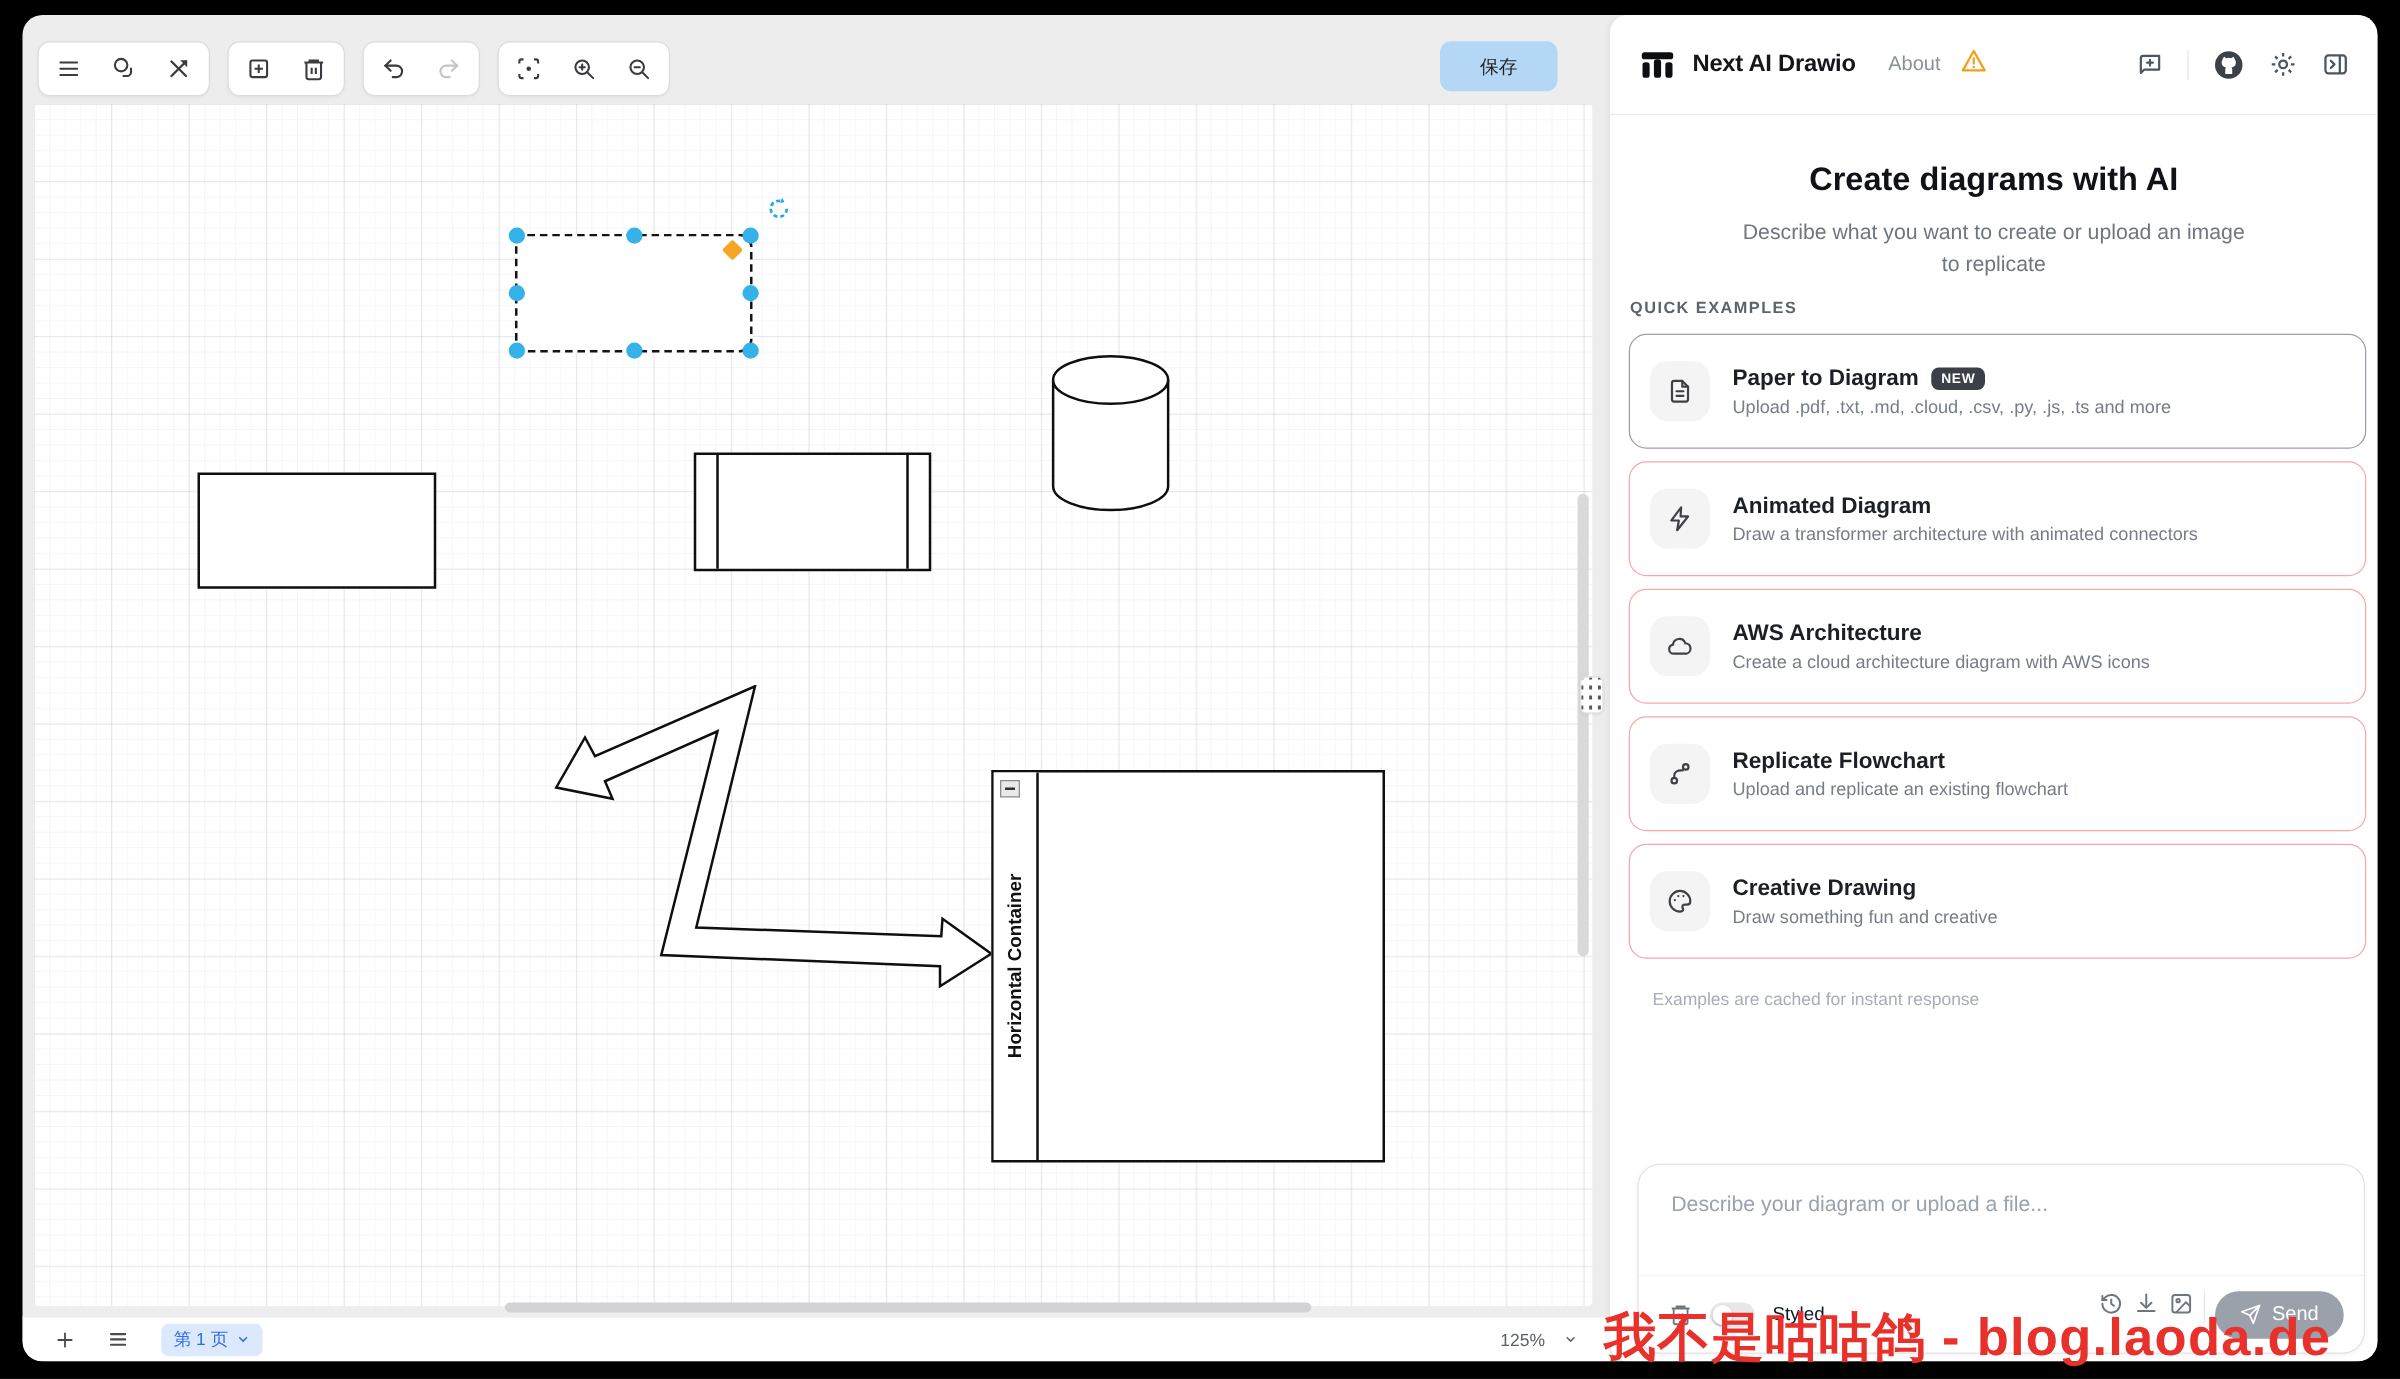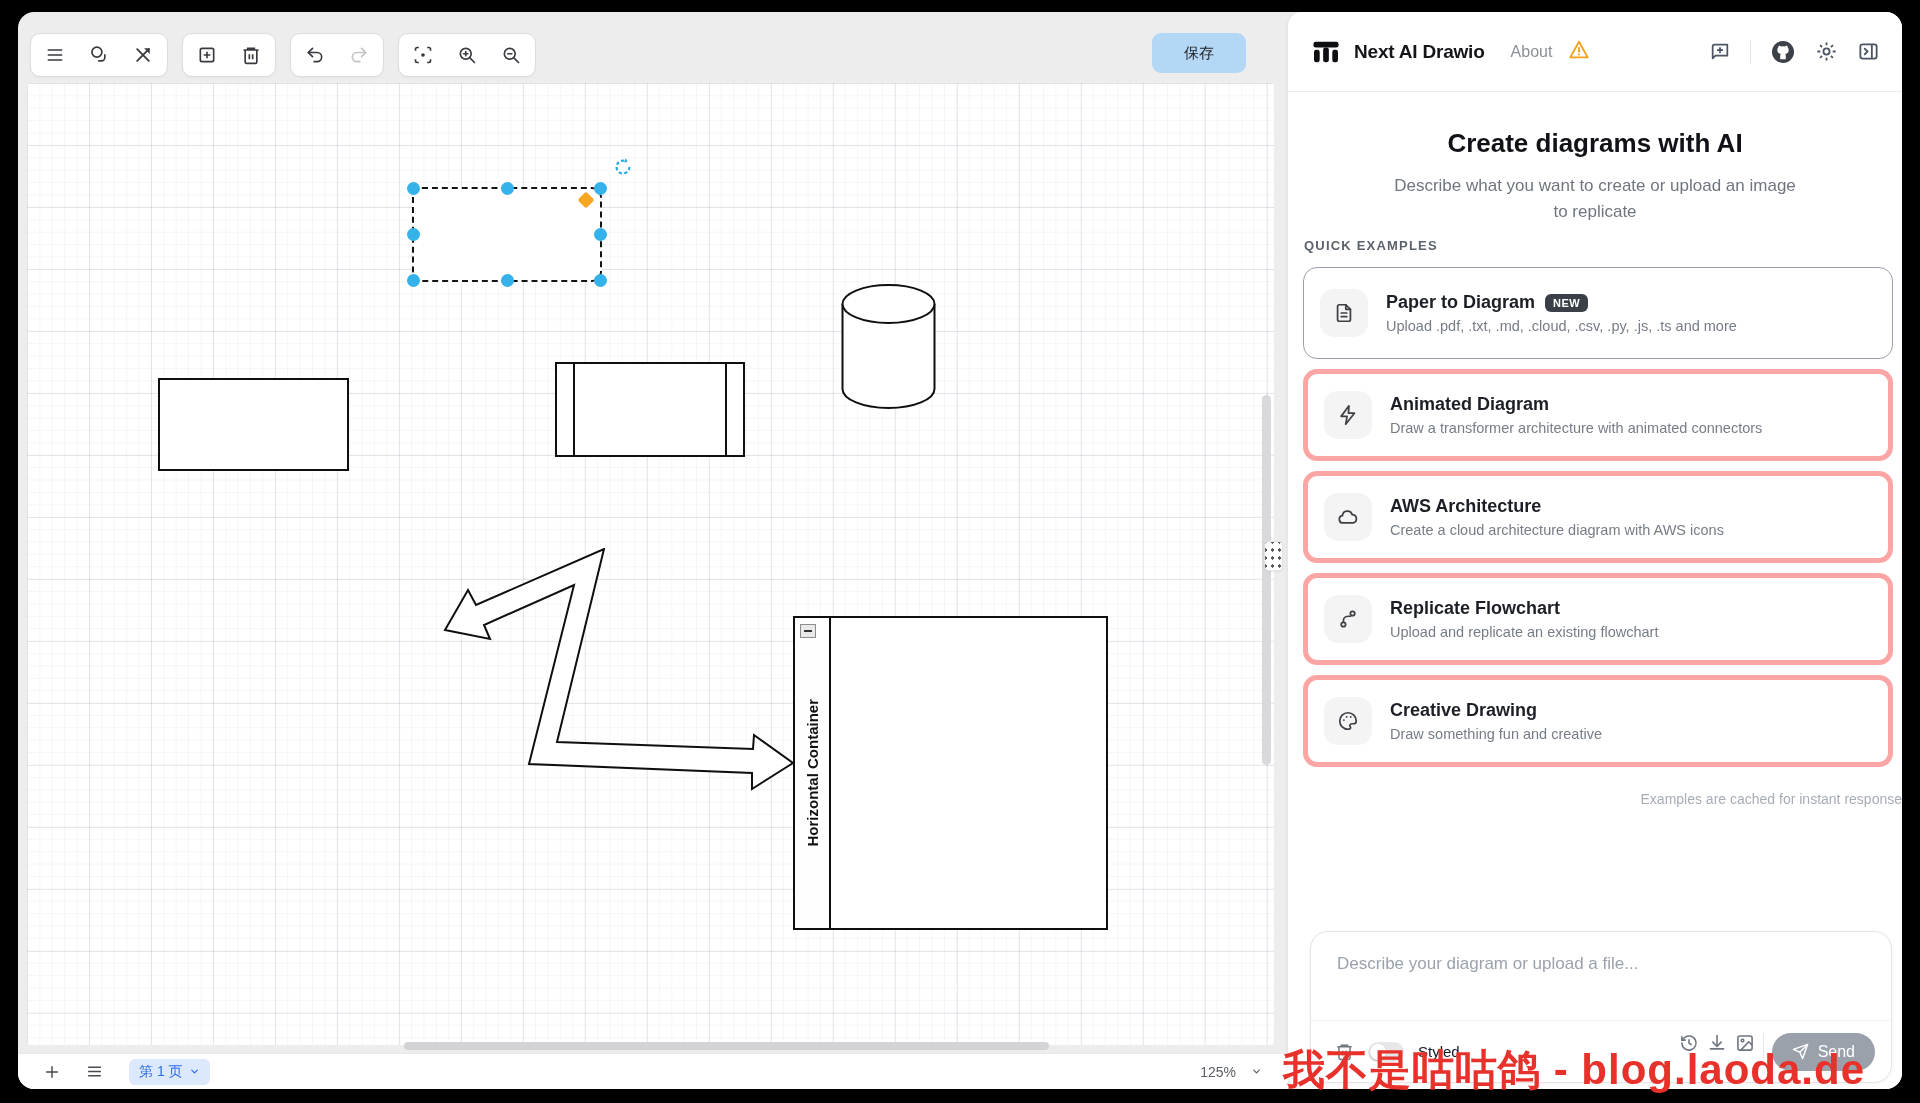--- a/index.html
+++ b/index.html
@@ -80,30 +80,30 @@
   .hdr-sep { width:1px; height:24px; background:#e6e6e9; }
   .hicon { cursor:pointer; display:flex; }
 
   .hero { text-align:center; margin-top:36px; }
   .hero h1 { font-size:26px; font-weight:bold; color:#101218; }
   .hero p { margin:14px auto 0; width:420px; font-size:17px; line-height:1.5; color:#6f7680; }
   .qe-label { margin:14px 0 14px 16px; font-size:13px; font-weight:bold; letter-spacing:1.2px; color:#5c636d; }
 
   .cards { display:flex; flex-direction:column; gap:10px; padding:0 9px 0 15px; }
   .card { display:flex; align-items:center; gap:18px; height:92px; padding:0 16px;
-          background:#fff; border:5px solid #fca5a5; border-radius:14px; cursor:pointer; }
+          background:#fff; border:1px solid #fca5a5; border-radius:14px; cursor:pointer; }
   .card.active { border:1.5px solid #9aa0aa; }
   .icon-sq { width:48px; height:48px; border-radius:14px; background:#f4f4f5; flex:none;
              display:flex; align-items:center; justify-content:center; color:#3f3f46; }
   .card-title-row { display:flex; align-items:center; gap:10px; }
   .card-title { font-size:18px; font-weight:bold; color:#1c1f26; }
   .badge { background:#3b4048; color:#fff; font-size:11px; font-weight:bold; letter-spacing:.5px;
            border-radius:6px; padding:3px 8px; }
   .card-desc { margin-top:5px; font-size:14.5px; color:#767d87; }
-  .cache-note { margin-top:24px; text-align:right; font-size:14px; color:#a7adb6; }
+  .cache-note { margin-top:24px; text-align:left; font-size:14px; color:#a7adb6;margin-left:34px; }
 
   .composer { position:absolute; left:22px; right:10px; bottom:6px; height:152px;
               background:#fff; border:1px solid #e4e4e7; border-radius:18px;
               box-shadow:0 1px 4px rgba(0,0,0,.05); }
   .composer textarea { width:100%; height:86px; border:none; outline:none; resize:none;
                        padding:22px 26px; font-size:17px; font-family:inherit; color:#30343b;
                        background:transparent; }
   .composer textarea::placeholder { color:#9aa2ad; }
   .comp-row { position:absolute; left:0; right:0; bottom:0; height:62px; display:flex; align-items:center;
               padding:0 16px 0 24px; gap:14px; border-top:1px solid #f1f1f3; color:#6f7680; }

